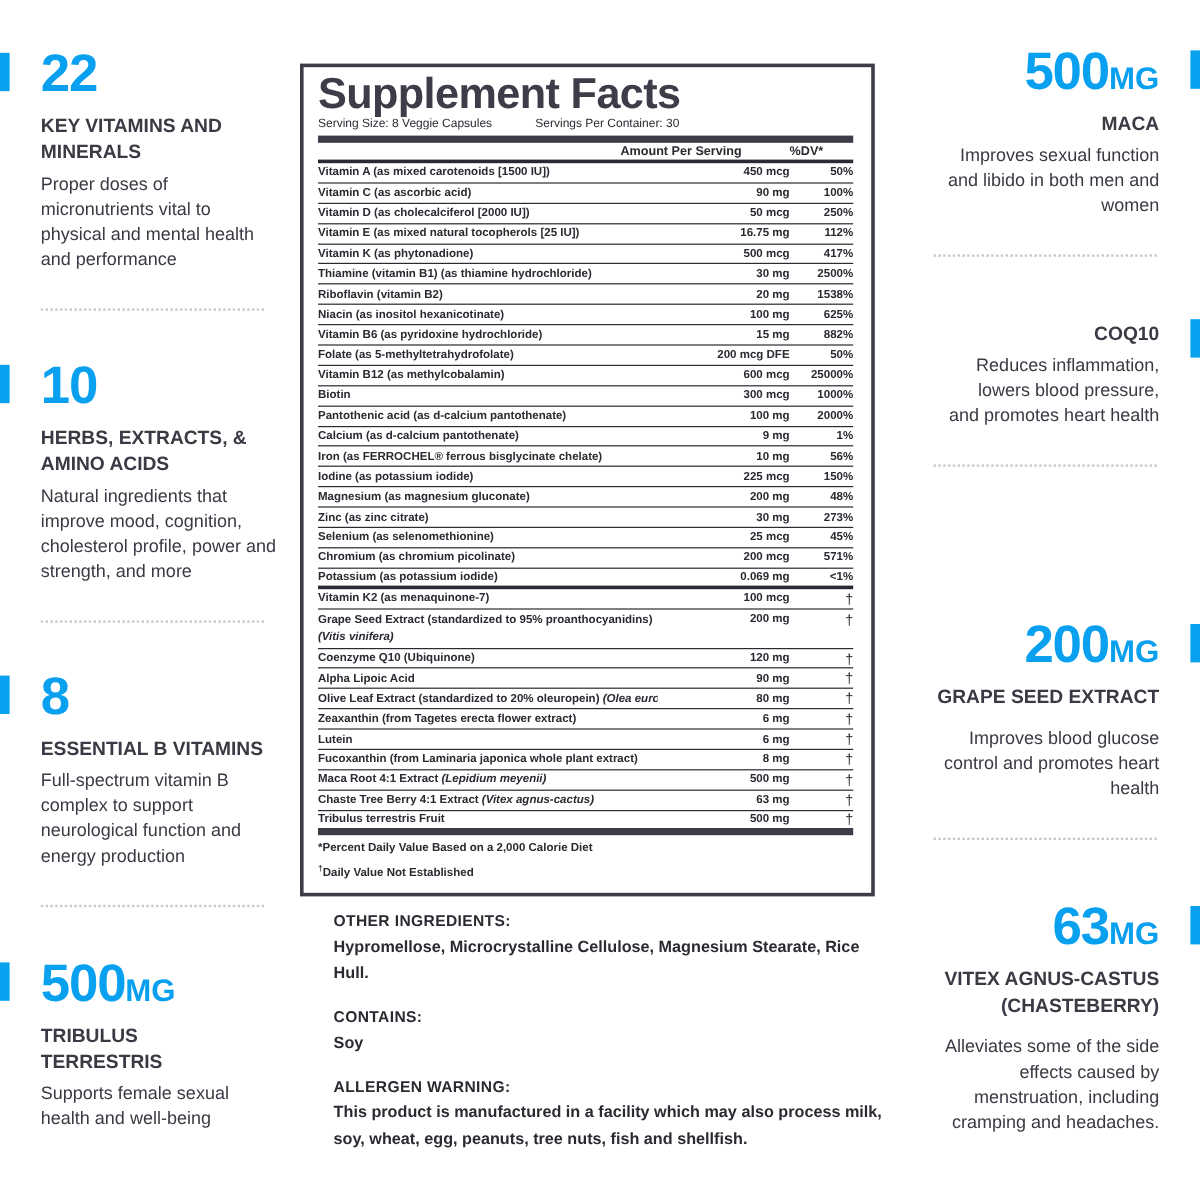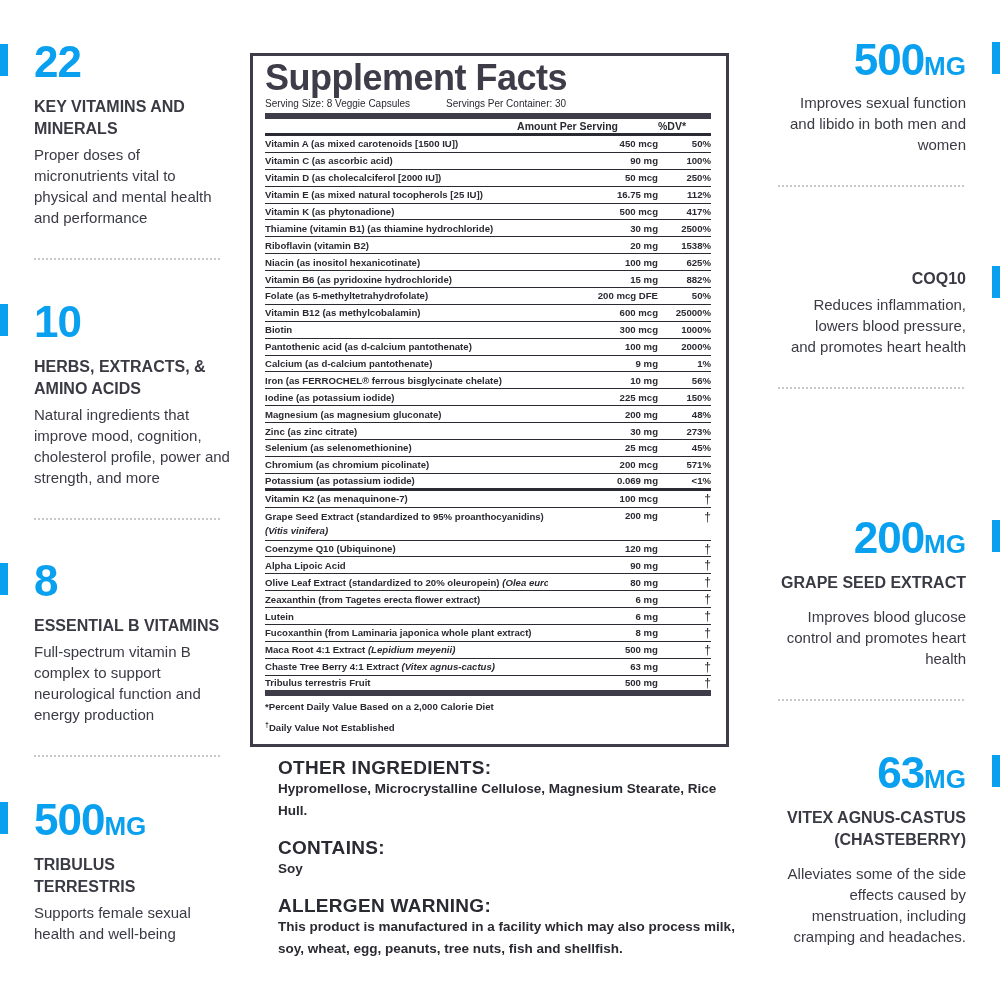--- a/index.html
+++ b/index.html
@@ -34,21 +34,21 @@
   .row.tall { height: 33px; align-items: flex-start; padding-top: 2px; }
   .row.tall .nm { white-space: normal; line-height: 14px; }
   .row.sepbottom { border-bottom: 3px solid #2a2a32; }
   .row.last { border-bottom: 6px solid #3d3c48; height: 20px; }
   .row i { font-style: italic; font-weight: bold; }
   .row .dag { font-weight: normal; font-size: 12px; }
   .foot { font-size: 9.6px; font-weight: bold; color: #2a2a32; line-height: 18px; margin-top: 2px; }
   .foot sup { font-size: 7px; }
 
   .other { position: absolute; left: 278px; top: 758px; width: 460px; color: #2a2a32; }
-  .other .h { font-weight: bold; font-size: 19px; letter-spacing: 0.3px; line-height: 20px; }
+  .other .h { font-weight: bold; font-size: 13px; letter-spacing: 0.3px; line-height: 20px; }
   .other .t { font-weight: bold; font-size: 13.5px; line-height: 22px; }
   .other .blk { margin-bottom: 16px; }
 </style>
 </head>
 <body>
 
 <div class="feature left" style="top:40px;">
   <div class="bar"></div>
   <div class="big"><span>22</span><span class="unit"></span></div>
   <div class="heading">KEY VITAMINS AND MINERALS</div>
@@ -75,20 +75,21 @@
 <div class="feature left" style="top:798px;">
   <div class="bar"></div>
   <div class="big"><span>500</span><span class="unit">MG</span></div>
   <div class="heading" style="width:120px;">TRIBULUS TERRESTRIS</div>
   <div class="desc">Supports female sexual health and well-being</div>
 </div>
 
 <div class="feature right" style="top:38px;">
   <div class="bar"></div>
   <div class="big"><span>500</span><span class="unit">MG</span></div>
+  <div class="heading">MACA</div>
   <div class="desc" style="margin-left:10px;">Improves sexual function and libido in both men and women</div>
   <div class="dots"></div>
 </div>
 
 <div class="feature right" style="top:262px;">
   <div class="bar"></div>
   <div class="heading">COQ10</div>
   <div class="desc" style="margin-left:20px;">Reduces inflammation, lowers blood pressure, and promotes heart health</div>
   <div class="dots"></div>
 </div>

